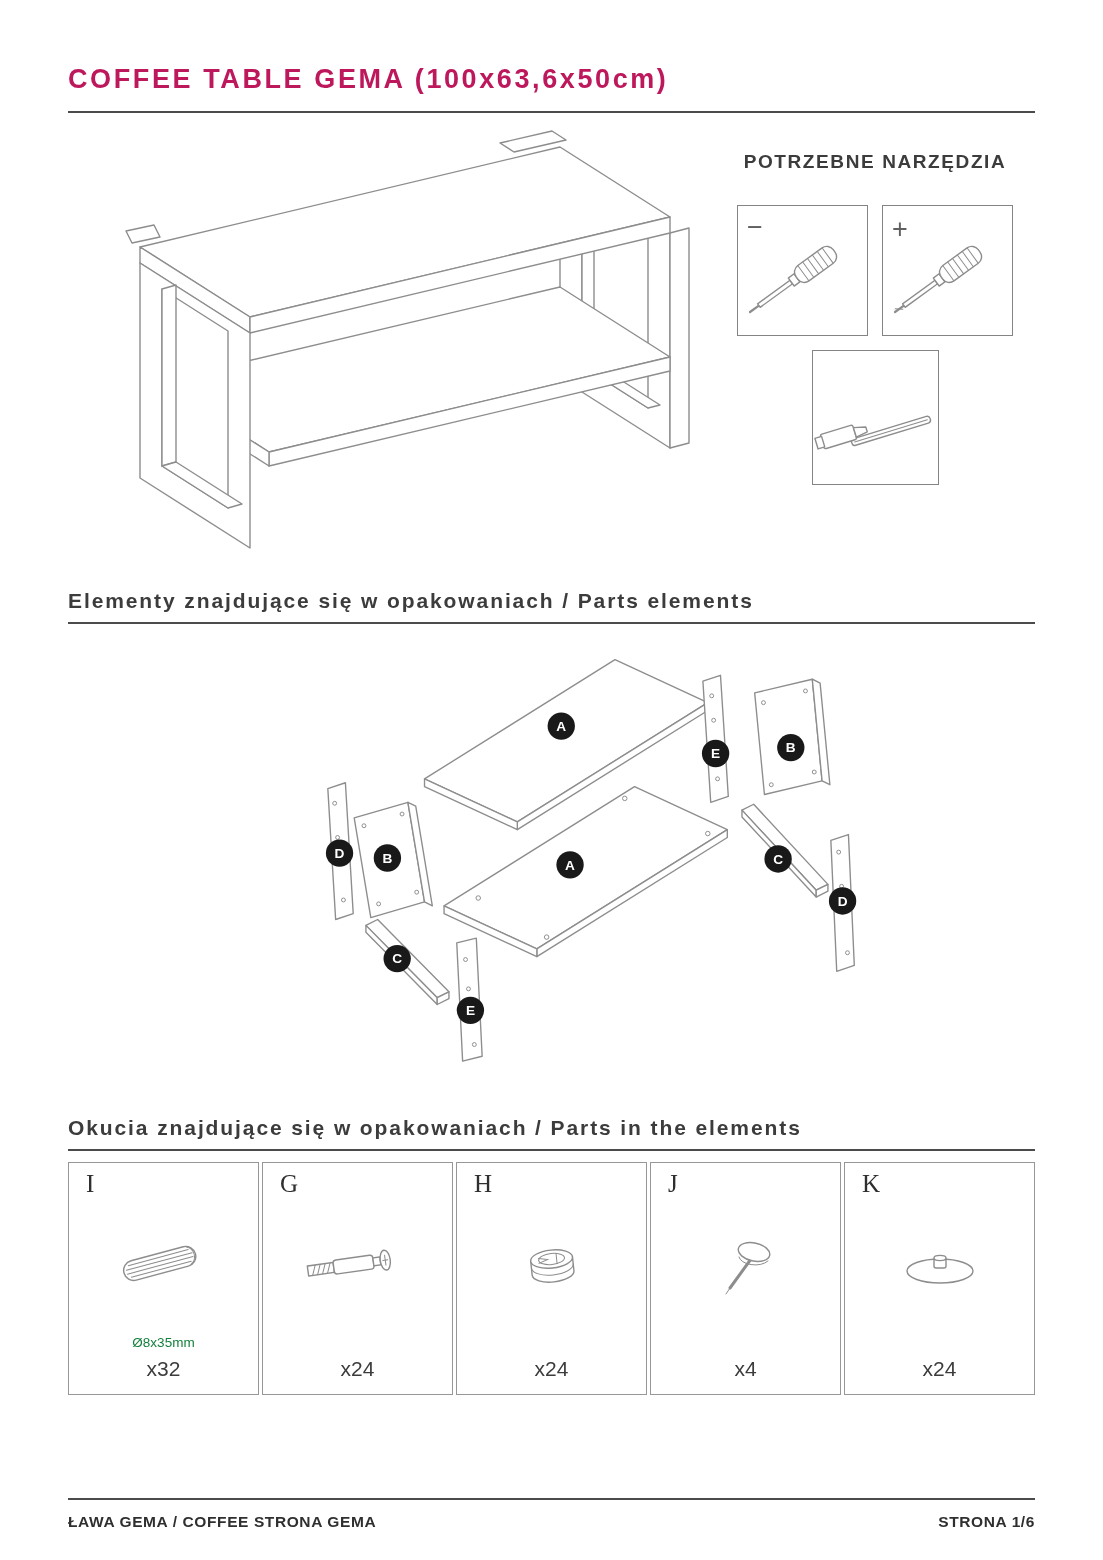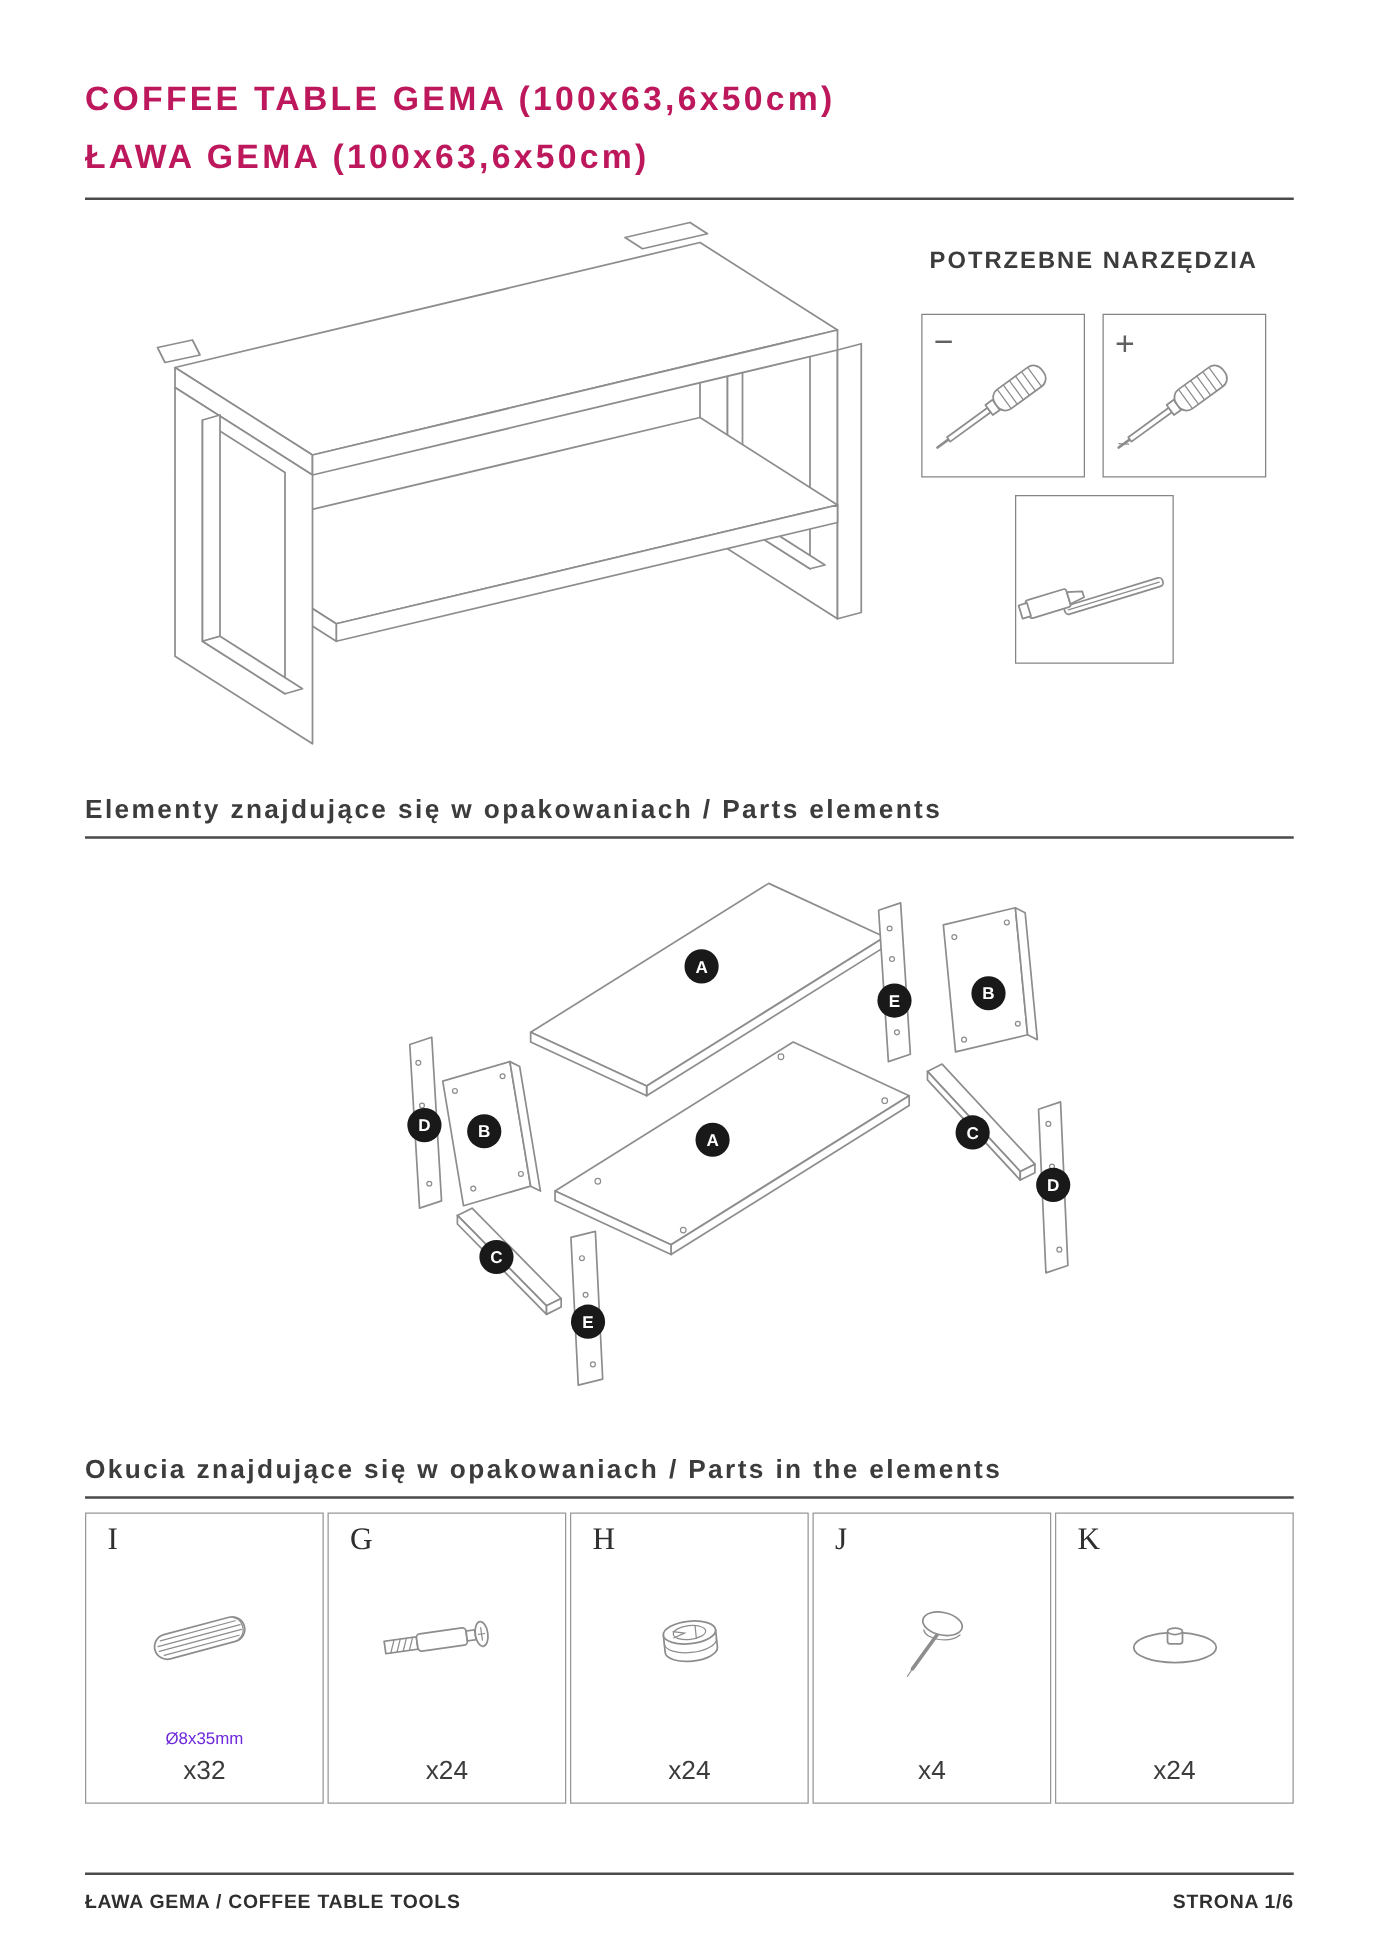--- a/index.html
+++ b/index.html
@@ -26,21 +26,21 @@
 
   .section-heading { font-size:21px; font-weight:bold; letter-spacing:1.9px; margin-top:14px; color:#3c3c3c; }
   .rule-section { margin-top:9px; }
   .exploded-wrap { margin-top:18px; }
   .parts-section .section-heading { margin-top:40px; }
 
   .hw-row { display:flex; gap:3px; margin-top:11px; }
   .hw-box { flex:1; height:233px; border:1px solid #979797; display:flex; flex-direction:column; align-items:center; background:#fff; }
   .hw-letter { align-self:flex-start; font-family:"Liberation Serif", serif; font-size:25px; color:#2f2f2f; margin:7px 0 0 17px; }
   .hw-icon { flex:1; display:flex; align-items:center; justify-content:center; width:100%; }
-  .hw-note { height:20px; font-size:13.5px; color:#6d28d9;text-align:center; }
+  .hw-note { height:20px; font-size:13.5px; color:#15803d;text-align:center; }
   .hw-qty { font-size:21px; color:#3c3c3c; margin-bottom:13px; margin-top:2px; }
 
   .footer { position:absolute; left:68px; width:967px; top:1498px; }
   .footer-row { display:flex; justify-content:space-between; padding-top:13px; }
   .footer-text { font-size:15.5px; font-weight:bold; letter-spacing:0.6px; color:#2f2f2f; }
 
   
   .fc { fill:#fff; stroke:#8d8d8d; stroke-width:1.4; stroke-linejoin:round; }
   .ln { fill:none; stroke:#8d8d8d; stroke-width:1.4; stroke-linecap:round; }
   .thin { stroke-width:1; }
@@ -49,21 +49,20 @@
   .plabel text { fill:#fff; font-size:14px; font-weight:bold; font-family:"Liberation Sans", sans-serif; }
   .sign { font-size:27px; fill:#606060; font-family:"Liberation Sans", sans-serif; }
 </style>
 </head>
 <body>
 
 <div class="content">
 
   <div class="title-block">
     <div class="title-line">COFFEE TABLE GEMA (100x63,6x50cm)</div>
-    <div class="title-line">ŁAWA GEMA (100x63,6x50cm)</div>
     <hr class="rule rule-title">
   </div>
 
   <div class="hero">
 
     <div class="table-wrap">
       <svg width="600" height="445" viewBox="0 0 600 445">
         <g>
 
           <polygon class="fc" points="16,104 44,98 50,110 22,116"></polygon>
@@ -375,16 +374,16 @@
         <div class="hw-qty">x24</div>
       </div>
 
     </div>
   </div>
 </div>
 
 <div class="footer">
   <hr class="rule">
   <div class="footer-row">
-    <div class="footer-text">ŁAWA GEMA / COFFEE TABLE TOOLS</div>
+    <div class="footer-text">ŁAWA GEMA / COFFEE STRONA GEMA</div>
     <div class="footer-text">STRONA 1/6</div>
   </div>
 </div>
 
 </body></html>

